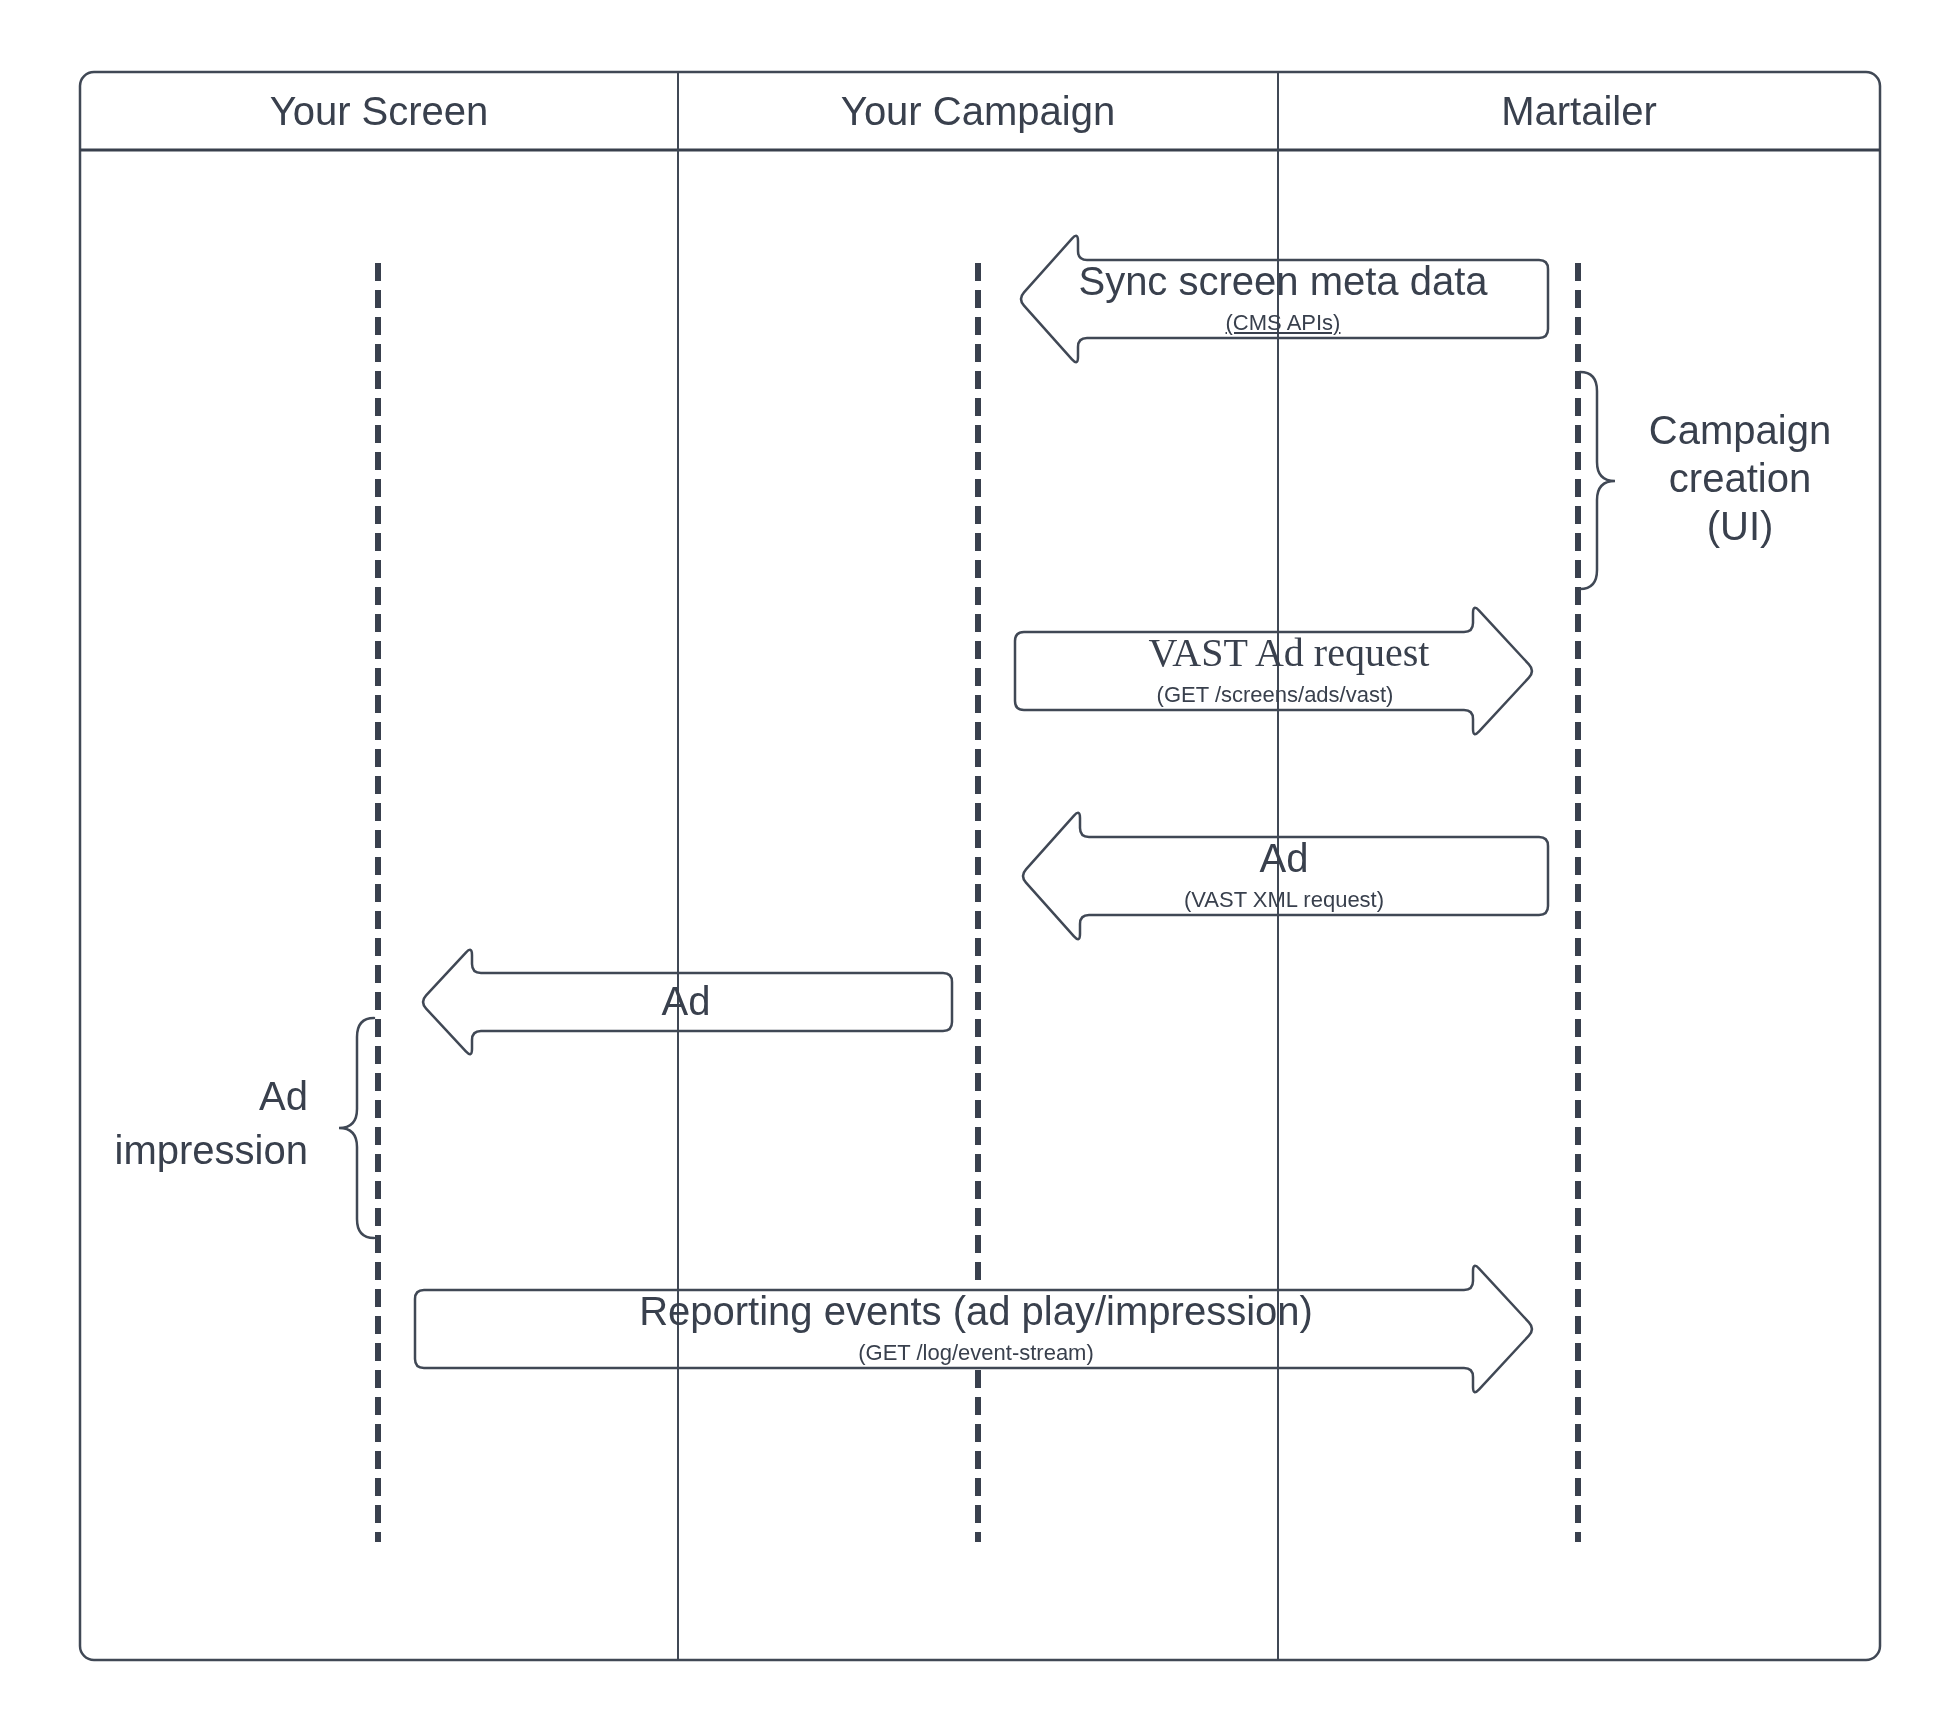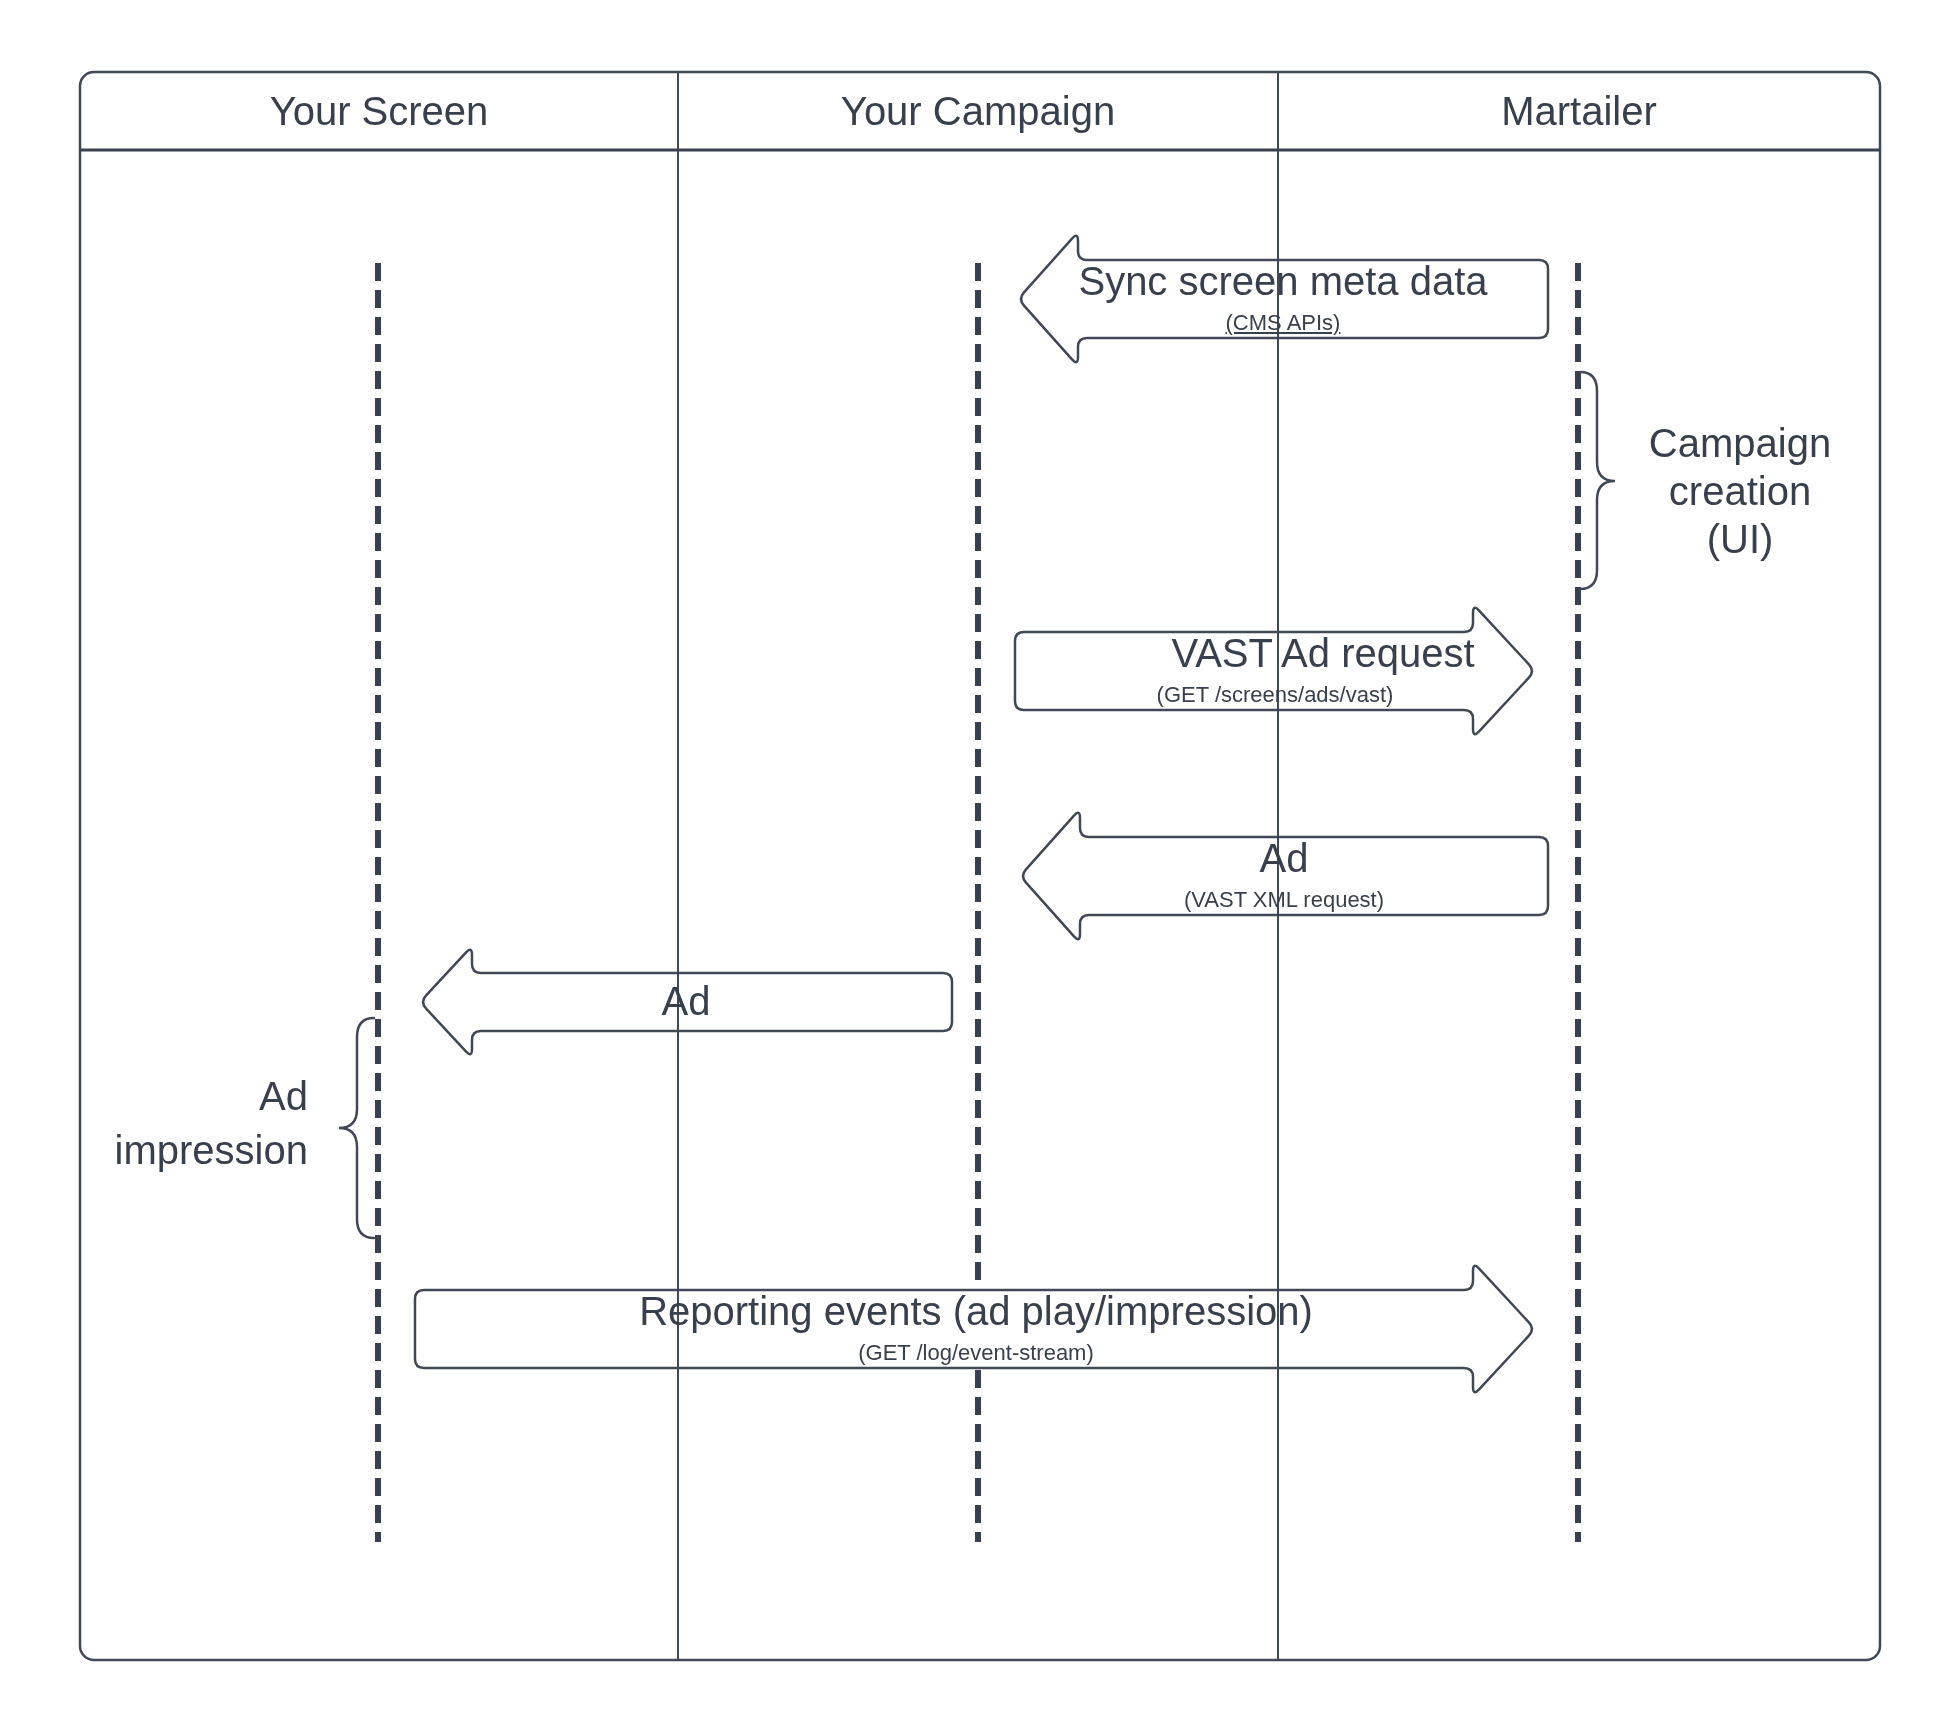--- a/index.html
+++ b/index.html
@@ -67,21 +67,20 @@
   .msg-sublabel {
     font-size: 22px;
   }
   .note {
     font-size: 40px;
     white-space: nowrap;
   }
   .note-center {
     text-align: center;
     line-height: 48px;
-    margin-top: 13px;
   }
   .note-right {
     text-align: right;
     transform: translate(-100%, -50%);
     line-height: 54px;
   }
 </style>
 </head>
 <body>
 
@@ -110,21 +109,21 @@
     <path class="brace" d="M 374 1018 Q 357 1018 357 1037 L 357 1109 Q 357 1128 339 1128 Q 357 1128 357 1147 L 357 1219 Q 357 1238 374 1238"></path>
   </svg>
 
   <div class="txt lane-title" style="left:379px; top:111px;">Your Screen</div>
   <div class="txt lane-title" style="left:978px; top:111px;">Your Campaign</div>
   <div class="txt lane-title" style="left:1579px; top:111px;text-align:right;">Martailer</div>
 
   <div class="txt msg-label" style="left:1283px; top:281px;">Sync screen meta data</div>
   <div class="txt msg-sublabel" style="left:1283px; top:323px;text-decoration:underline;">(CMS APIs)</div>
 
-  <div class="txt msg-label" style="left:1323px; top:653px;">VAST Ad request</div>
+  <div class="txt msg-label" style="left:1289px; top:653px;font-family:Liberation Serif, serif;">VAST Ad request</div>
   <div class="txt msg-sublabel" style="left:1275px; top:695px;">(GET /screens/ads/vast)</div>
 
   <div class="txt msg-label" style="left:1284px; top:858px;">Ad</div>
   <div class="txt msg-sublabel" style="left:1284px; top:900px;">(VAST XML request)</div>
 
   <div class="txt msg-label" style="left:686px; top:1001px;">Ad</div>
 
   <div class="txt msg-label" style="left:976px; top:1311px;">Reporting events (ad play/impression)</div>
   <div class="txt msg-sublabel" style="left:976px; top:1353px;">(GET /log/event-stream)</div>
 

